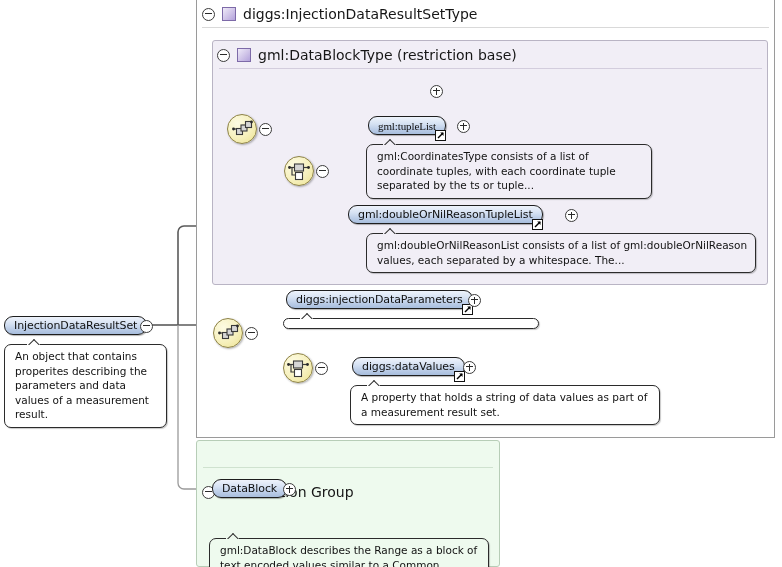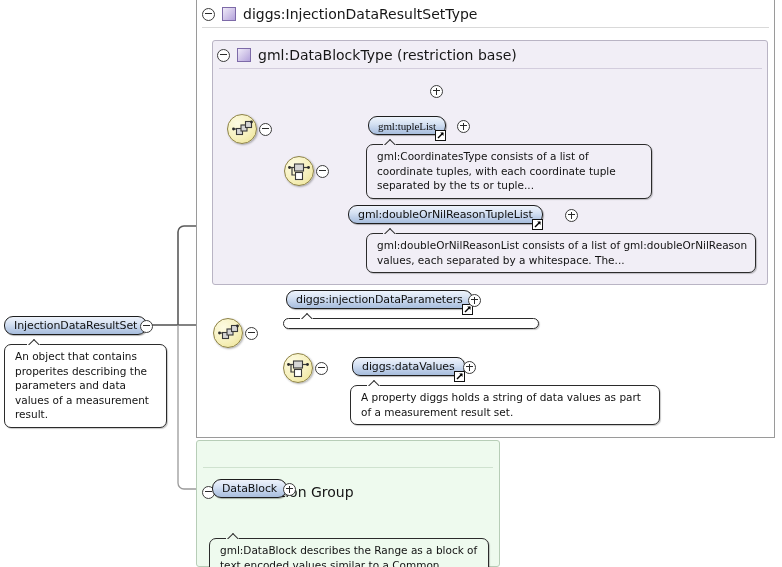--- a/index.html
+++ b/index.html
@@ -343,33 +343,33 @@
         <path d="M2,7 L7,2" stroke="#000" stroke-width="1.4"></path>
         <path d="M4.2,1.6 H7.5 V4.9 Z" fill="#000"></path>
       </svg>
     </span>
   </div>
   <span class="tgl plus elem-plus" style="left:468px; top:294px;"></span>
   <div class="note" style="left:283px; top:318px; width:256px;">
     <span class="notch" style="left:16px; top:-7px; background:#ffffff;"></span>
   </div>
 
-  <div class="elem" style="left:352px; top:357px;border-radius:8px;">
+  <div class="elem" style="left:352px; top:357px;">
     <span>diggs:dataValues</span>
     <span class="extlink" style="right:-1px; bottom:-7px;">
       <svg width="9" height="9" viewBox="0 0 9 9">
         <path d="M2,7 L7,2" stroke="#000" stroke-width="1.4"></path>
         <path d="M4.2,1.6 H7.5 V4.9 Z" fill="#000"></path>
       </svg>
     </span>
   </div>
   <span class="tgl plus elem-plus" style="left:463px; top:361px;"></span>
   <div class="note" style="left:350px; top:385px; width:310px;">
     <span class="notch" style="left:16px; top:-7px; background:#ffffff;"></span>
-    <span>A property diggs holds a string of data values as part of a measurement result set.</span>
+    <span>A property that holds a string of data values as part of a measurement result set.</span>
   </div>
 
   <div class="elem" style="left:212px; top:479px;">
     <span>DataBlock</span>
   </div>
   <span class="tgl plus elem-plus" style="left:283px; top:483px;"></span>
   <div class="note on-green" style="left:209px; top:507px; width:280px;">
     <span class="notch" style="left:16px; top:-7px; background:#eefaee;"></span>
     <span>gml:DataBlock describes the Range as a block of text encoded values similar to a Common Separated Value (CSV)...</span>
   </div>

